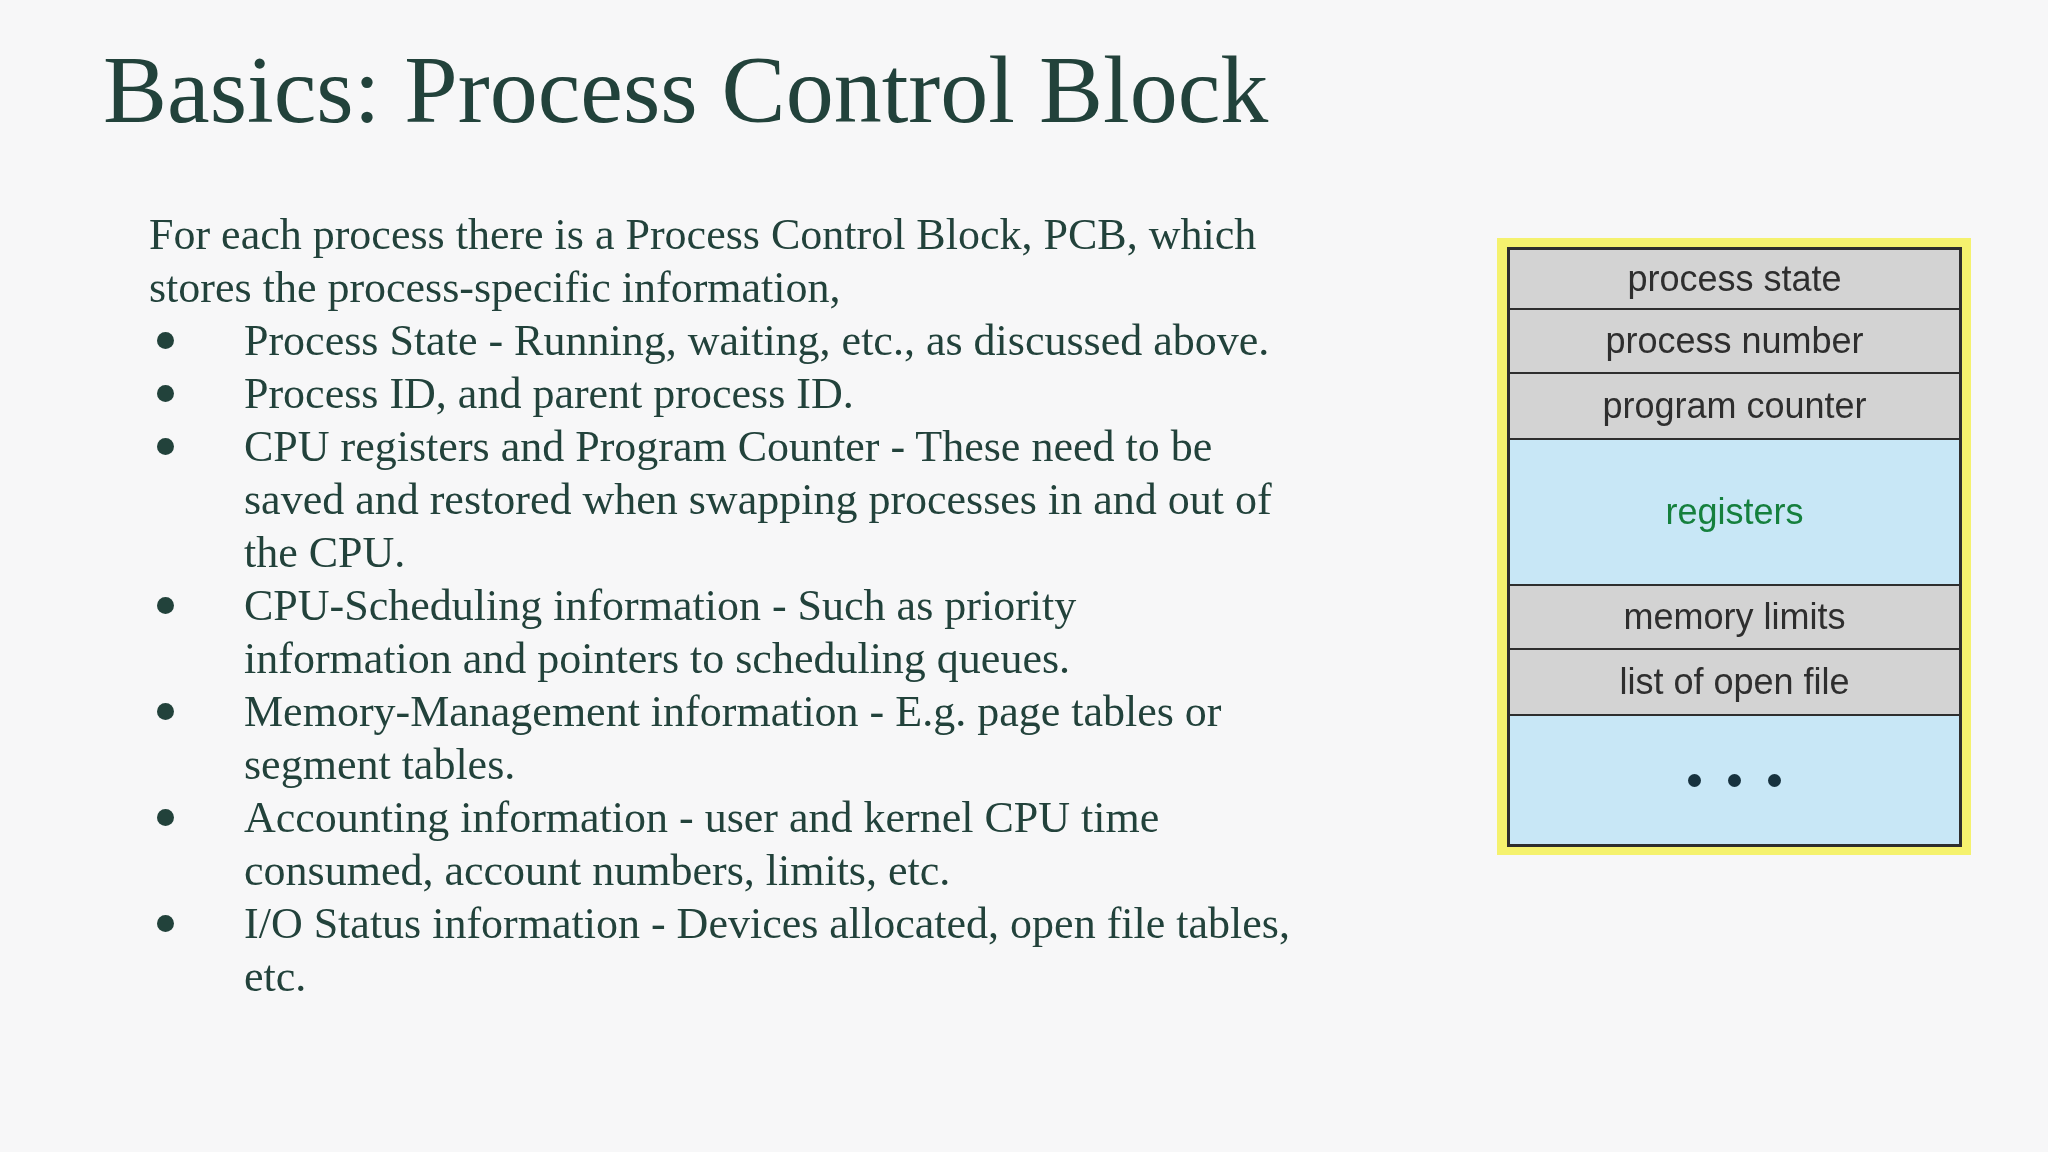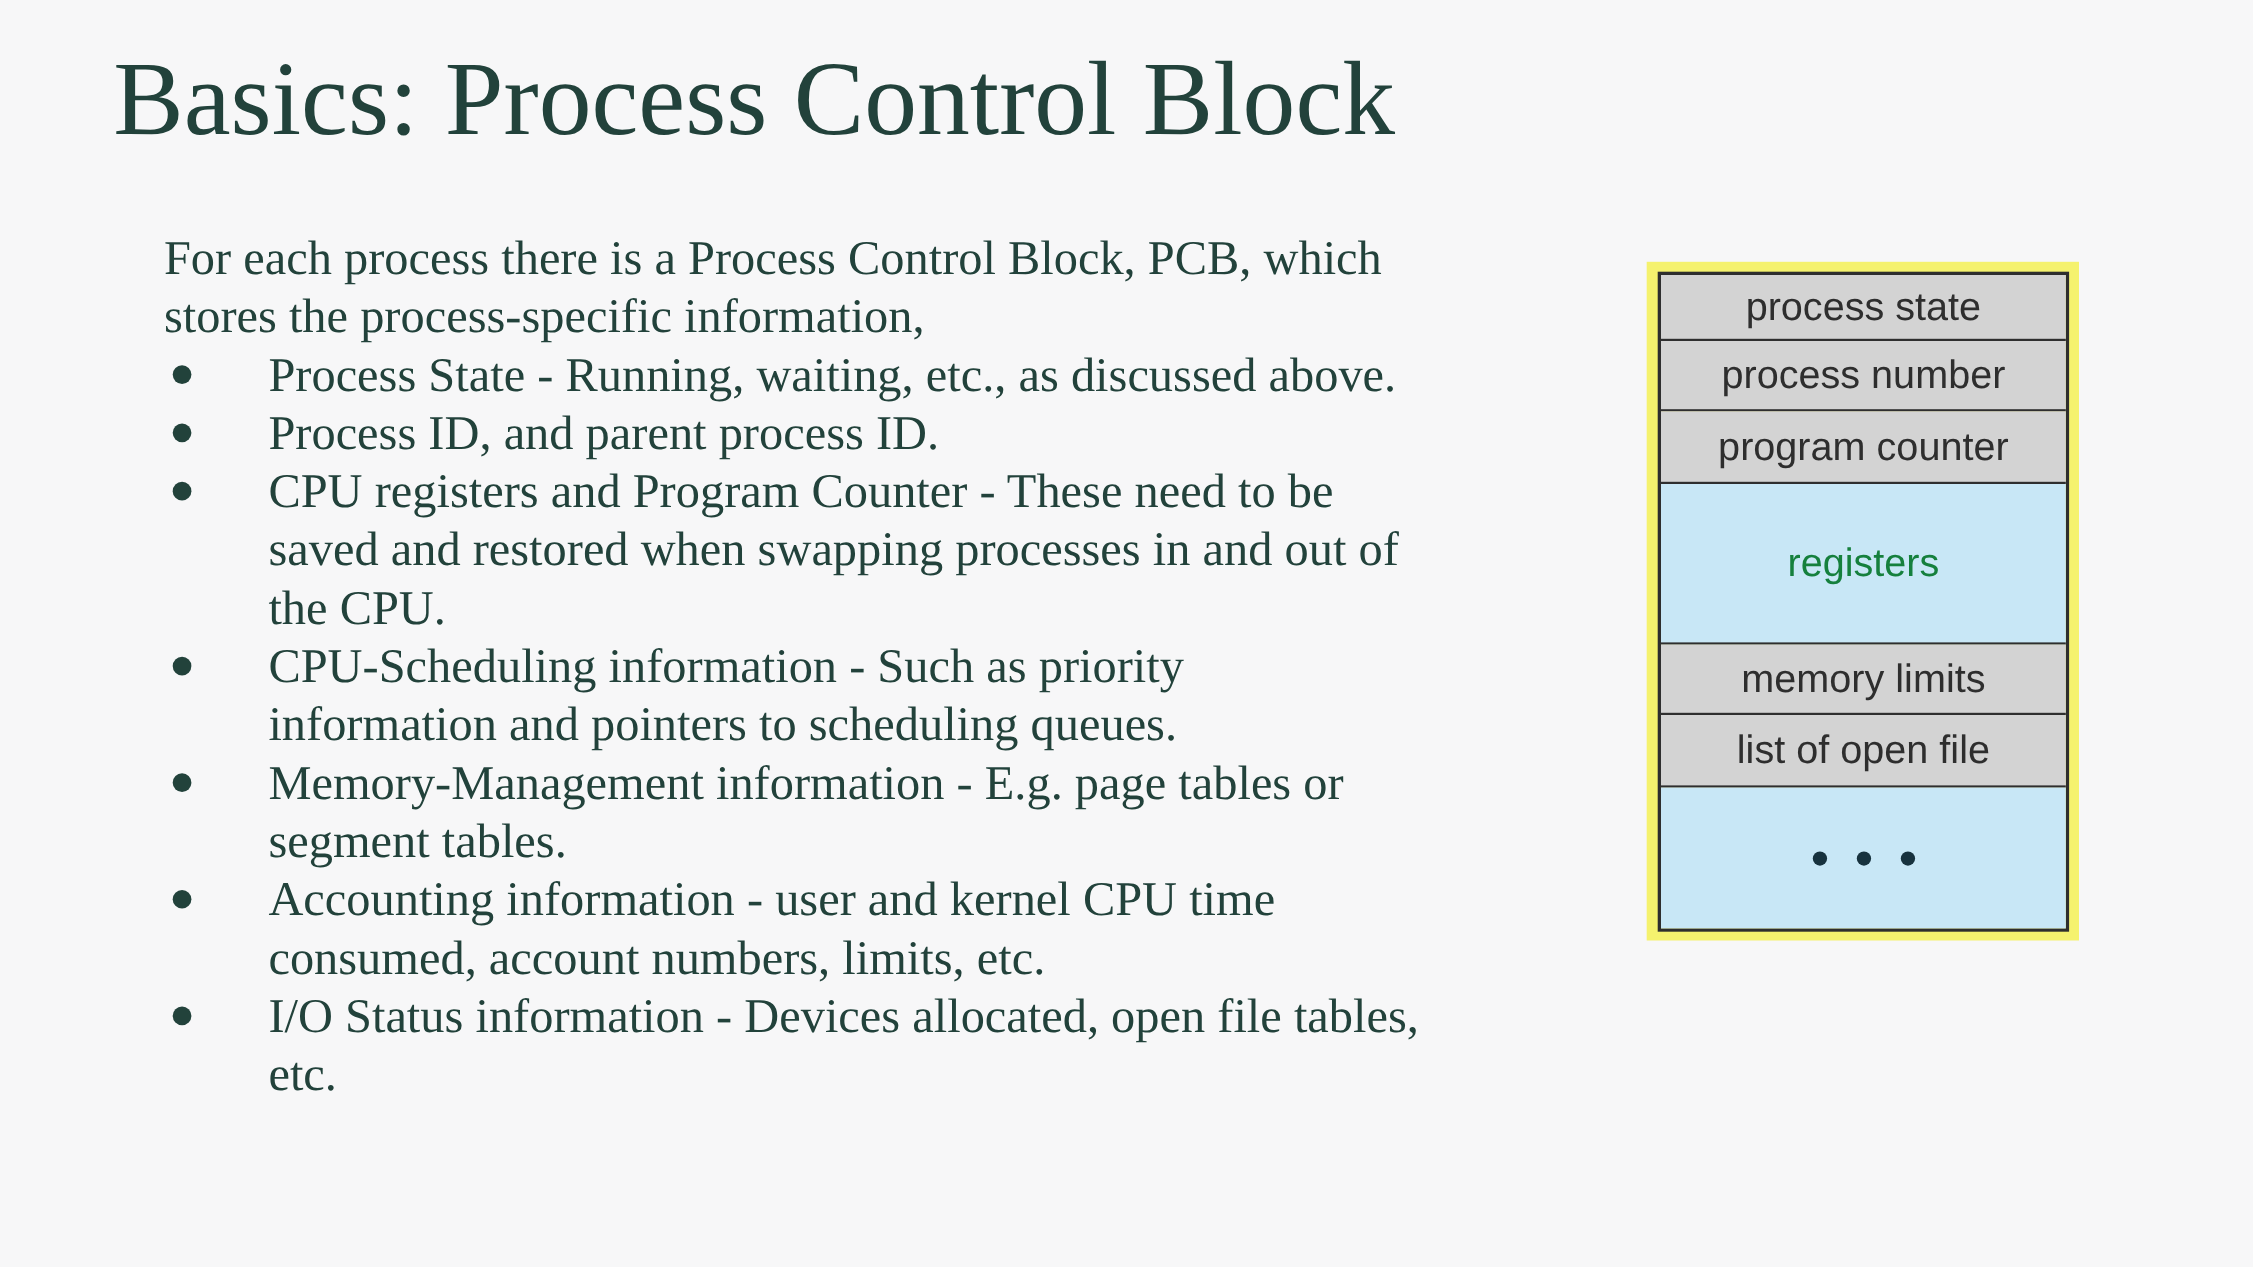--- a/index.html
+++ b/index.html
@@ -49,21 +49,21 @@
     position: absolute;
     left: -87px; top: 18px;
     width: 17px; height: 17px;
     border-radius: 50%;
     background: #22423b;
   }
 
   .pcb {
     position: absolute;
     left: 1478px; top: 238px;
-    width: 393px; height: 617px;
+    width: 474px; height: 617px;
     margin: 0;
     background: #f5f26e;
     box-sizing: border-box;
     padding: 9px 9px 8px 10px;
   }
   .pcb-table {
     width: 100%; height: 100%;
     box-sizing: border-box;
     border: 3px solid #2e2e2e;
     display: flex;

